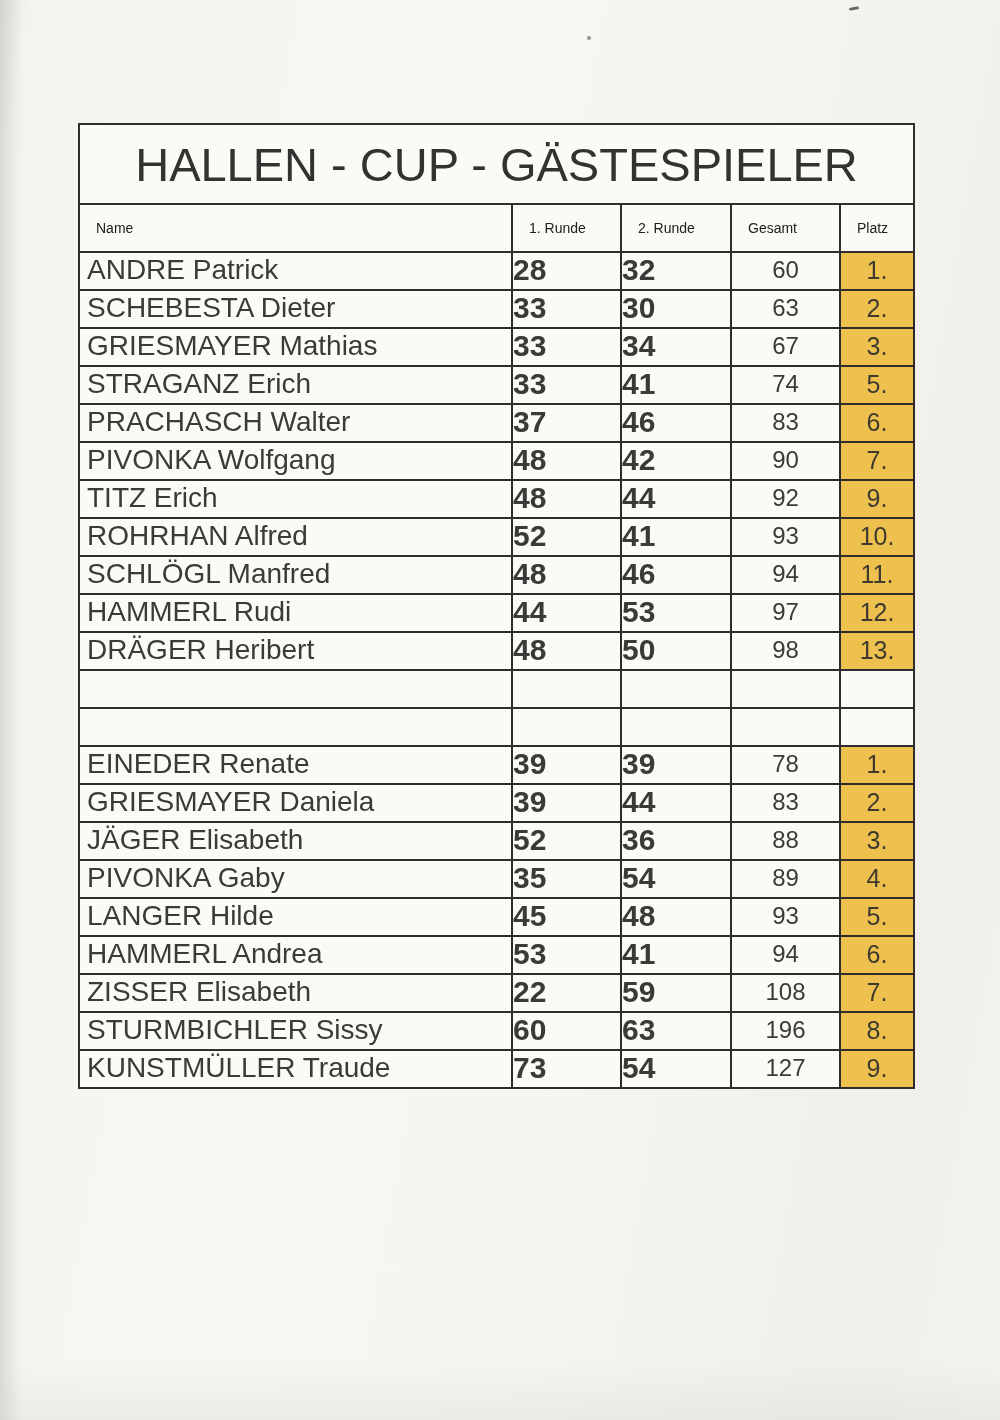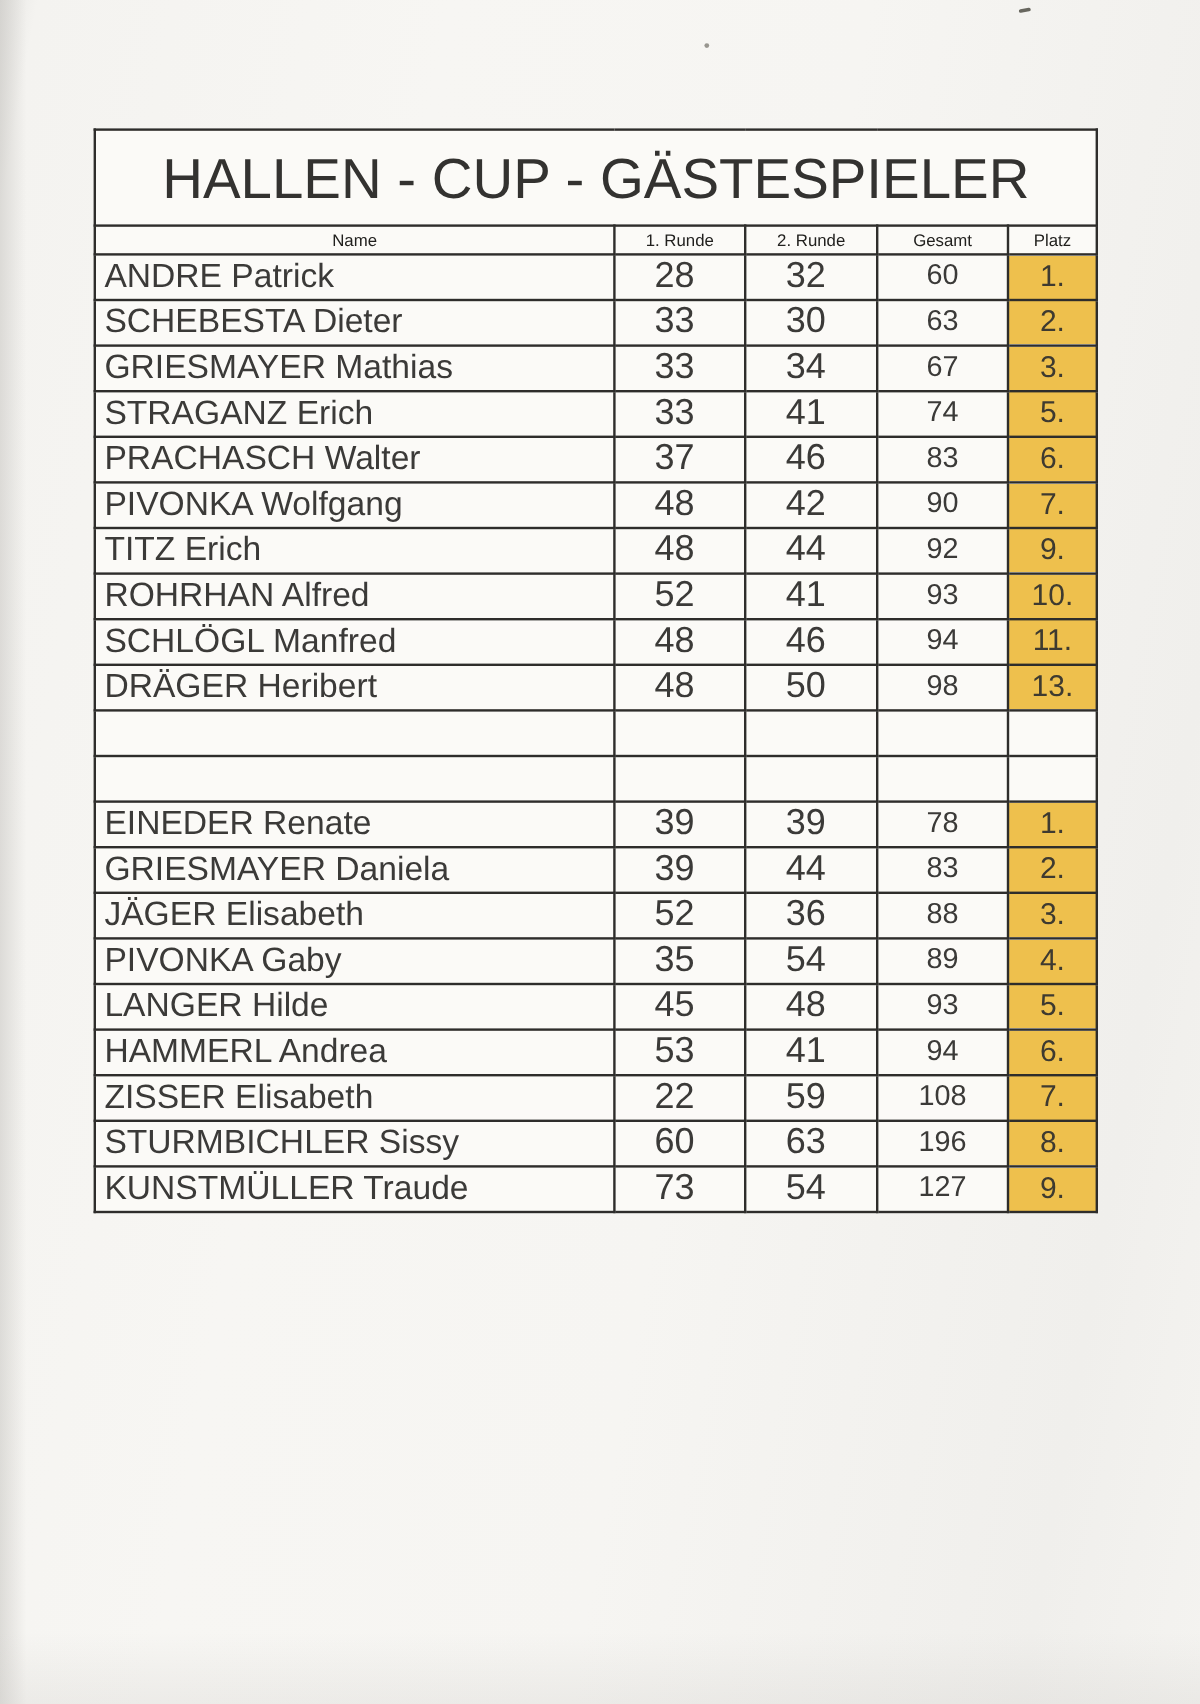--- a/index.html
+++ b/index.html
@@ -33,21 +33,21 @@
     background: #68675f; border-radius: 2px; transform: rotate(-10deg);
   }
   .speck-dot {
     position: absolute; left: 587px; top: 36px; width: 4px; height: 4px;
     background: #98968f; border-radius: 50%;
   }
 
   table.results-table {
     position: absolute;
     left: 78px;
-    top: 107px;
+    top: 123px;
     width: 835px;
     border-collapse: collapse;
     table-layout: fixed;
     background: #fbfaf7;
   }
   .results-table th, .results-table td {
     border: 2px solid #2e2d2b;
     overflow: hidden;
     white-space: nowrap;
   }
@@ -61,41 +61,42 @@
     text-align: center;
     vertical-align: middle;
     padding: 0;
   }
 
   tr.header-row th {
     height: 22px;
     font-size: 14px;
     font-weight: 400;
     color: #21201e;
-    text-align: center;
-    vertical-align: middle;
-    padding: 4px;
+    text-align: left;
+    vertical-align: middle;
+    padding: 16px;
     line-height: 1;
   }
 
   tbody tr { height: 38px; }
 
   td.c-name {
     text-align: left;
     font-size: 28px;
     color: #3b3a38;
     padding: 0 6px 2px 7px;
     vertical-align: middle;
   }
   td.c-num {
-    text-align: center;
+    text-align: left;
     font-size: 30px;
     color: #3b3a38;
     padding: 0 9px 2px 0;
     vertical-align: middle;
+    font-weight: bold;
   }
   td.c-total {
     text-align: center;
     font-size: 24px;
     color: #3b3a38;
     padding: 0 0 2px 0;
     vertical-align: middle;
   }
   td.c-platz {
     text-align: center;
@@ -194,20 +195,27 @@
         <td class="c-platz">10.</td>
       </tr>
       <tr>
         <td class="c-name">SCHLÖGL Manfred</td>
         <td class="c-num">48</td>
         <td class="c-num">46</td>
         <td class="c-total">94</td>
         <td class="c-platz">11.</td>
       </tr>
       <tr>
+        <td class="c-name">HAMMERL Rudi</td>
+        <td class="c-num">44</td>
+        <td class="c-num">53</td>
+        <td class="c-total">97</td>
+        <td class="c-platz">12.</td>
+      </tr>
+      <tr>
         <td class="c-name">DRÄGER Heribert</td>
         <td class="c-num">48</td>
         <td class="c-num">50</td>
         <td class="c-total">98</td>
         <td class="c-platz">13.</td>
       </tr>
     </tbody>
   <tbody class="spacer-section">
     <tr>
       <td class="c-name"></td>

